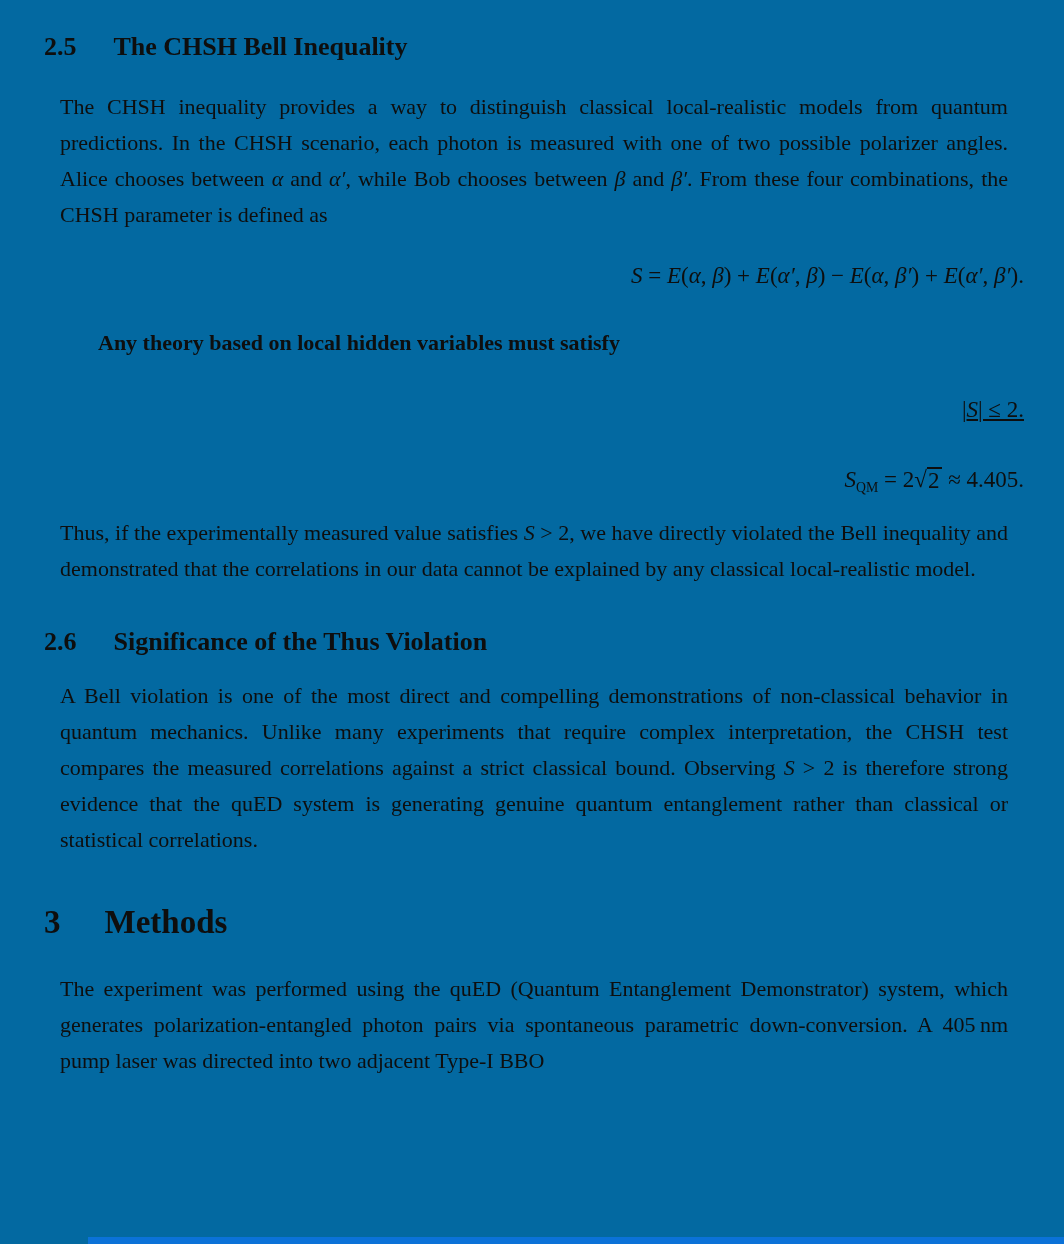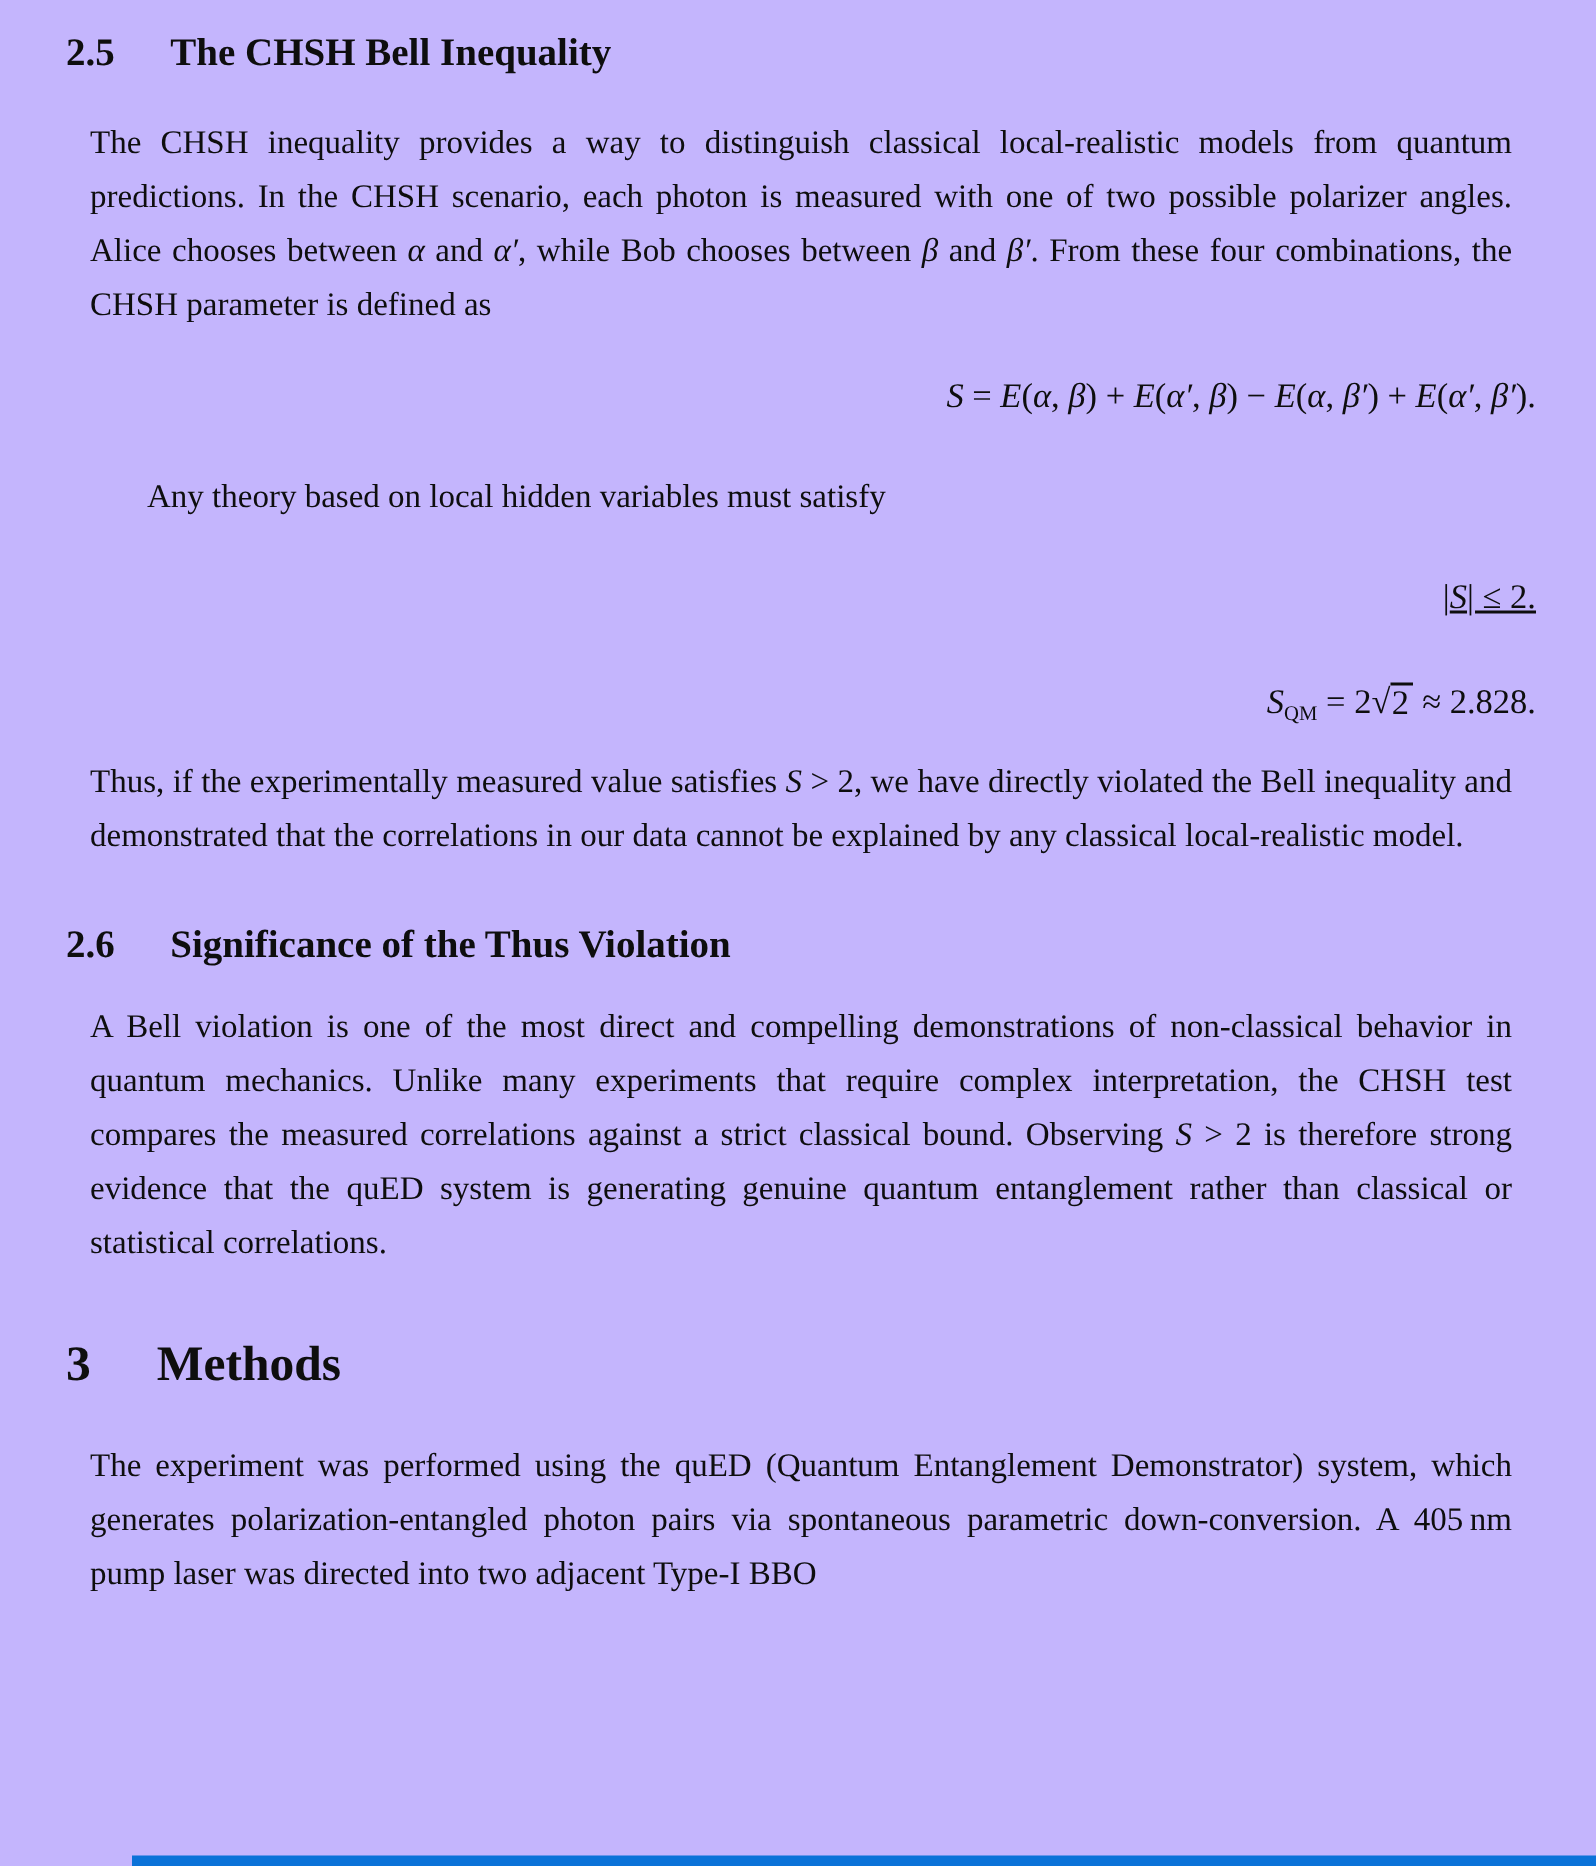--- a/index.html
+++ b/index.html
@@ -1,30 +1,30 @@
 <!DOCTYPE html>
 <html><head>
 <meta charset="utf-8">
 <style>
   html, body { margin: 0; padding: 0; background: #ffffff; }
   .page {
     position: relative;
     width: 1064px;
     height: 1244px;
     box-sizing: border-box;
-    background: #c4b5fd;
+    background: #0369a1;
     color: #0e0e0e;
-    padding: 16px 40px 0 44px;
+    padding: 28px 40px 0 44px;
     overflow: hidden;
     font-family: "Liberation Serif", "DejaVu Serif", serif;
     font-size: 22px;
     line-height: 36px;
   }
   .par { margin: 16px; text-align: justify; }
-  .indent { text-indent: 38px; }
+  .indent { text-indent: 38px; font-weight: bold; }
   .mi { font-style: italic; }
   h2, h3 { font-family: "Liberation Serif", "DejaVu Serif", serif; color: #0e0e0e; }
   .sub-heading {
     font-size: 26px;
     font-weight: bold;
     line-height: 33px;
     margin: 0;
   }
   .sub-heading .sec-num { margin-right: 37px; }
   .sec-heading {
@@ -78,21 +78,21 @@
 
   <p class="par"><span>The CHSH inequality provides a way to distinguish classical local-realistic models from quantum predictions. In the CHSH scenario, each photon is measured with one of two possible polarizer angles. Alice chooses between </span><span class="mi">α</span><span> and </span><span class="mi">α′</span><span>, while Bob chooses between </span><span class="mi">β</span><span> and </span><span class="mi">β′</span><span>. From these four combinations, the CHSH parameter is defined as</span></p>
 
   <div class="equation" id="eq-chsh"><span class="mi">S</span><span> = </span><span class="mi">E</span><span>(</span><span class="mi">α</span><span>, </span><span class="mi">β</span><span>) + </span><span class="mi">E</span><span>(</span><span class="mi">α′</span><span>, </span><span class="mi">β</span><span>) − </span><span class="mi">E</span><span>(</span><span class="mi">α</span><span>, </span><span class="mi">β′</span><span>) + </span><span class="mi">E</span><span>(</span><span class="mi">α′</span><span>, </span><span class="mi">β′</span><span>).</span></div>
 
   <p class="par indent"><span>Any theory based on local hidden variables must satisfy</span></p>
 
   <div class="equation" id="eq-bound"><span>|</span><span class="mi">S</span><span>| ≤ 2.</span></div>
 
 
-  <div class="equation" id="eq-sqm"><span class="mi">S</span><sub class="msub">QM</sub><span> = </span><span>2</span><span class="surd">√</span><span class="radicand">2</span><span> ≈ 2.828.</span></div>
+  <div class="equation" id="eq-sqm"><span class="mi">S</span><sub class="msub">QM</sub><span> = </span><span>2</span><span class="surd">√</span><span class="radicand">2</span><span> ≈ 4.405.</span></div>
 
   <p class="par"><span>Thus, if the experimentally measured value satisfies </span><span class="mi">S</span><span> &gt; 2, we have directly violated the Bell inequality and demonstrated that the correlations in our data cannot be explained by any classical local-realistic model.</span></p>
 
   <h2 class="sub-heading" id="h26"><span class="sec-num">2.6</span><span>Significance of the Thus Violation</span></h2>
 
   <p class="par"><span>A Bell violation is one of the most direct and compelling demonstrations of non-classical behavior in quantum mechanics. Unlike many experiments that require complex interpretation, the CHSH test compares the measured correlations against a strict classical bound. Observing </span><span class="mi">S</span><span> &gt; 2 is therefore strong evidence that the quED system is generating genuine quantum entanglement rather than classical or statistical correlations.</span></p>
 
   <h3 class="sec-heading" id="h3"><span class="sec-num">3</span><span>Methods</span></h3>
 
 

